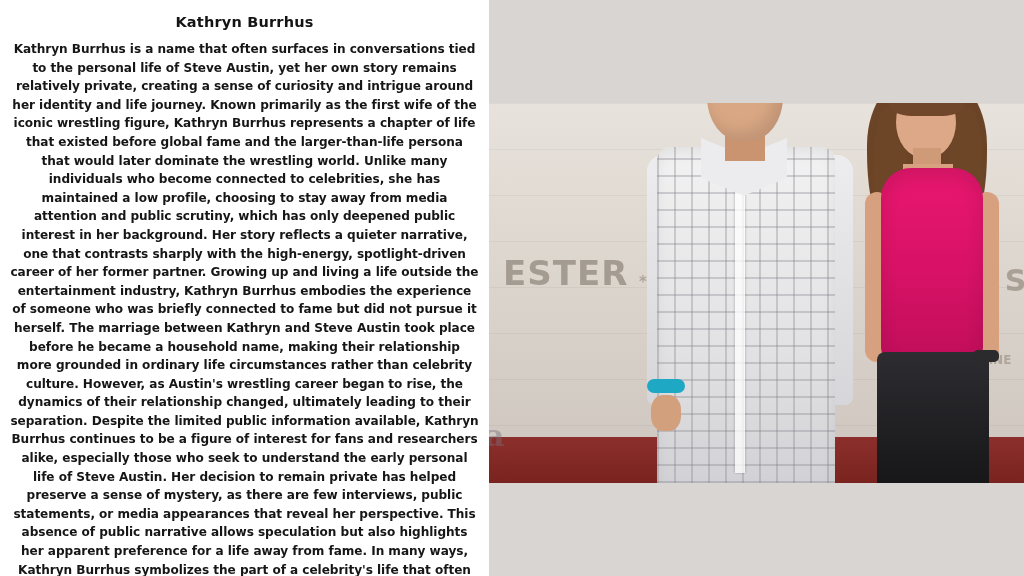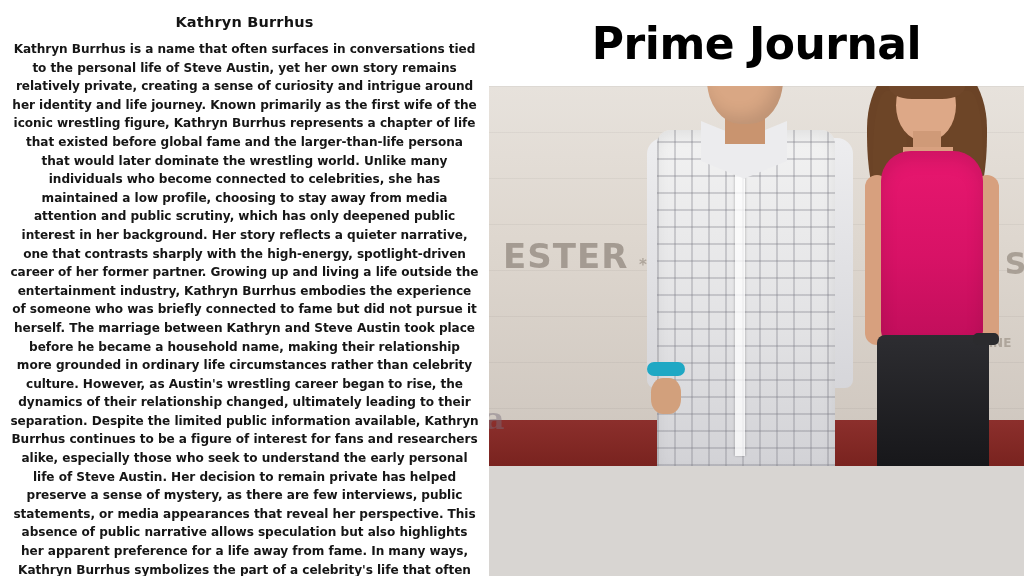--- a/index.html
+++ b/index.html
@@ -72,21 +72,21 @@
     font-weight: bold;
     font-size: 44px;
     color: #000000;
     letter-spacing: -0.5px;
     white-space: nowrap;
   }
 
   
   .photo {
     position: absolute;
-    top: 86px;
+    top: 103px;
     left: 0;
     width: 535px;
     height: 380px;
     overflow: hidden;
     background: #cfc9c4;
   }
   
   .backdrop {
     position: absolute;
     inset: 0;
@@ -350,23 +350,20 @@
 
   <div class="article-col">
     <div class="article-title">Kathryn Burrhus</div>
     <div class="article-body">Kathryn Burrhus is a name that often surfaces in conversations tied to the personal life of Steve Austin, yet her own story remains relatively private, creating a sense of curiosity and intrigue around her identity and life journey. Known primarily as the first wife of the iconic wrestling figure, Kathryn Burrhus represents a chapter of life that existed before global fame and the larger-than-life persona that would later dominate the wrestling world. Unlike many individuals who become connected to celebrities, she has maintained a low profile, choosing to stay away from media attention and public scrutiny, which has only deepened public interest in her background. Her story reflects a quieter narrative, one that contrasts sharply with the high-energy, spotlight-driven career of her former partner. Growing up and living a life outside the entertainment industry, Kathryn Burrhus embodies the experience of someone who was briefly connected to fame but did not pursue it herself. The marriage between Kathryn and Steve Austin took place before he became a household name, making their relationship more grounded in ordinary life circumstances rather than celebrity culture. However, as Austin's wrestling career began to rise, the dynamics of their relationship changed, ultimately leading to their separation. Despite the limited public information available, Kathryn Burrhus continues to be a figure of interest for fans and researchers alike, especially those who seek to understand the early personal life of Steve Austin. Her decision to remain private has helped preserve a sense of mystery, as there are few interviews, public statements, or media appearances that reveal her perspective. This absence of public narrative allows speculation but also highlights her apparent preference for a life away from fame. In many ways, Kathryn Burrhus symbolizes the part of a celebrity's life that often goes unseen, the relationships and experiences that shape a person before they achieve global recognition. While she may not have a public career or widely documented achievements, her connection to a major cultural figure ensures that her name continues to appear in discussions about wrestling history and celebrity relationships. Ultimately, Kathryn Burrhus stands as an example of someone who experienced proximity to fame but chose a different path, valuing privacy and personal space over public visibility, and in doing so, she remains an enigmatic yet</div>
   </div>
 
   <div class="divider"></div>
 
   <div class="media-col">
 
-    <div class="masthead">
-      <div class="masthead-title">Prime Journal</div>
-    </div>
 
     <div class="photo">
       <div class="backdrop"></div>
 
       <div class="wall-logo wl-1">ESTER</div>
       <div class="wall-logo wl-2">*</div>
       <div class="wall-logo wl-3">ERS S</div>
       <div class="wall-logo wl-4">NMENT MAGAZINE</div>
       <div class="wall-logo wl-5">ve</div>
       <div class="wall-logo wl-6">LOS ANGELES</div>

